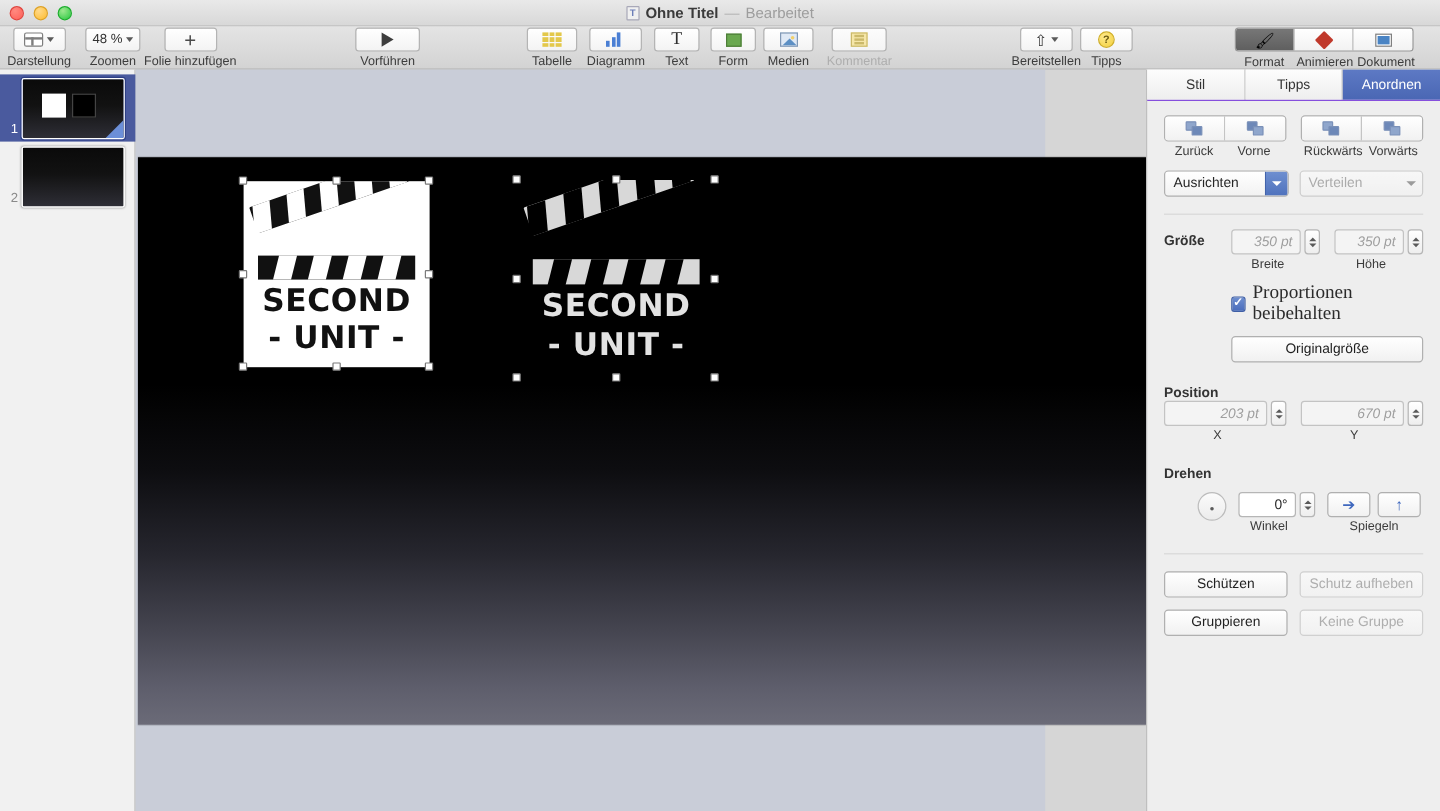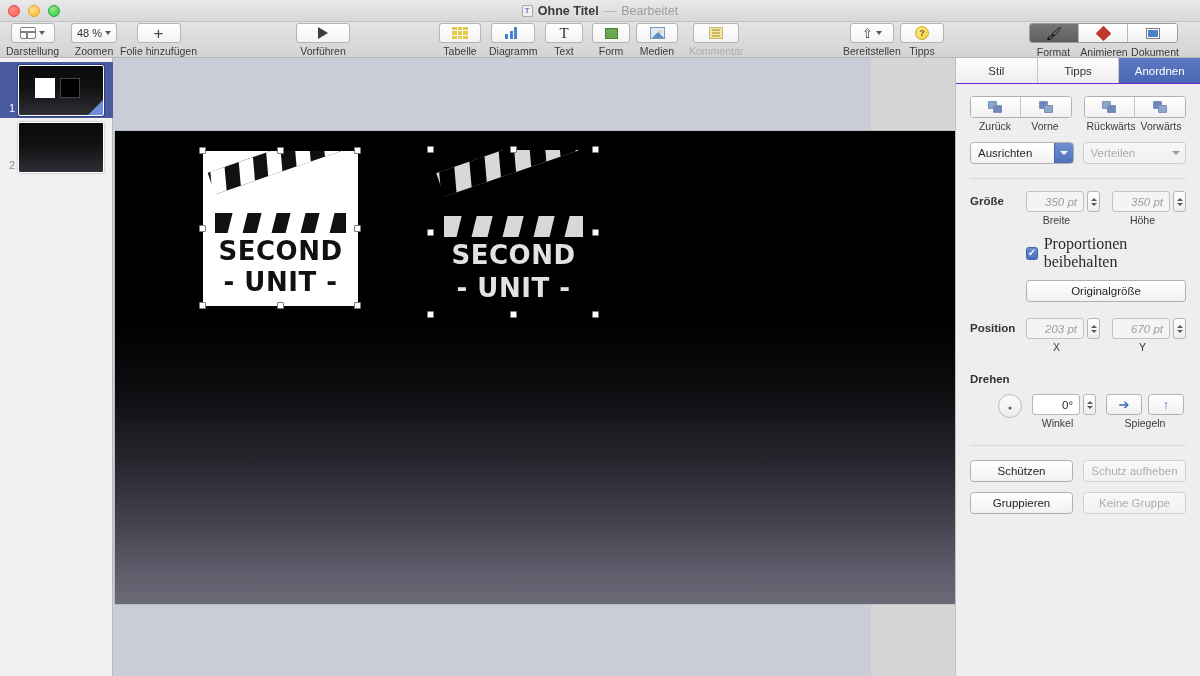--- a/index.html
+++ b/index.html
@@ -609,21 +609,21 @@
             <span class="checkbox"></span>
             <span class="check-lbl">Proportionen beibehalten</span>
           </div>
 
           <div class="wide-btn">
             <span>Originalgröße</span>
           </div>
         </div>
       </div>
 
-      <div class="sect" style="margin-top:16px;">
+      <div class="sect" style="margin-top:16px;flex-direction:column;">
         <div class="sect-label">Position</div>
         <div class="sect-fields">
           <div class="field-row">
             <div class="field">
               <div class="field-inner">
                 <div class="num-input">203 pt</div>
                 <div class="stepper">
                     <i class="up"></i>
                     <i class="dn"></i>
                   </div>

